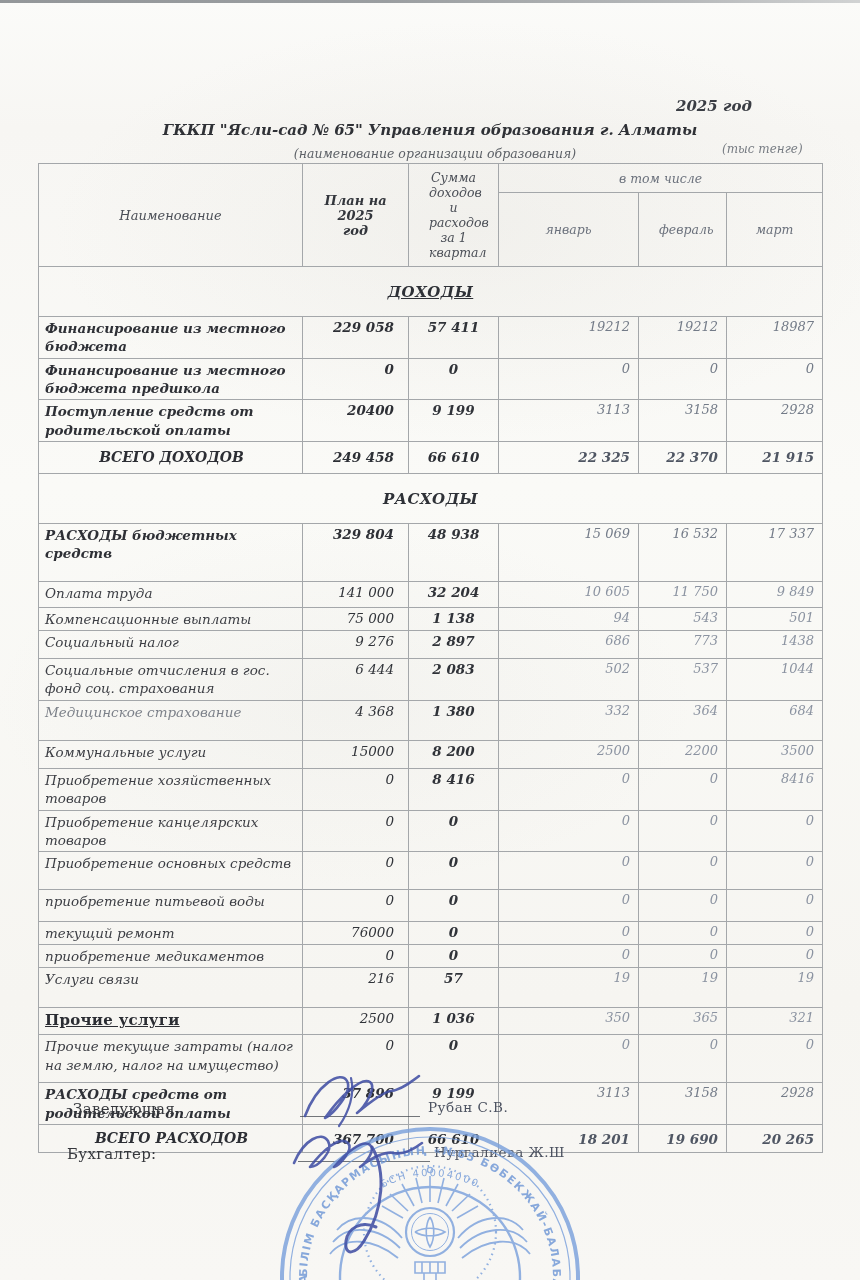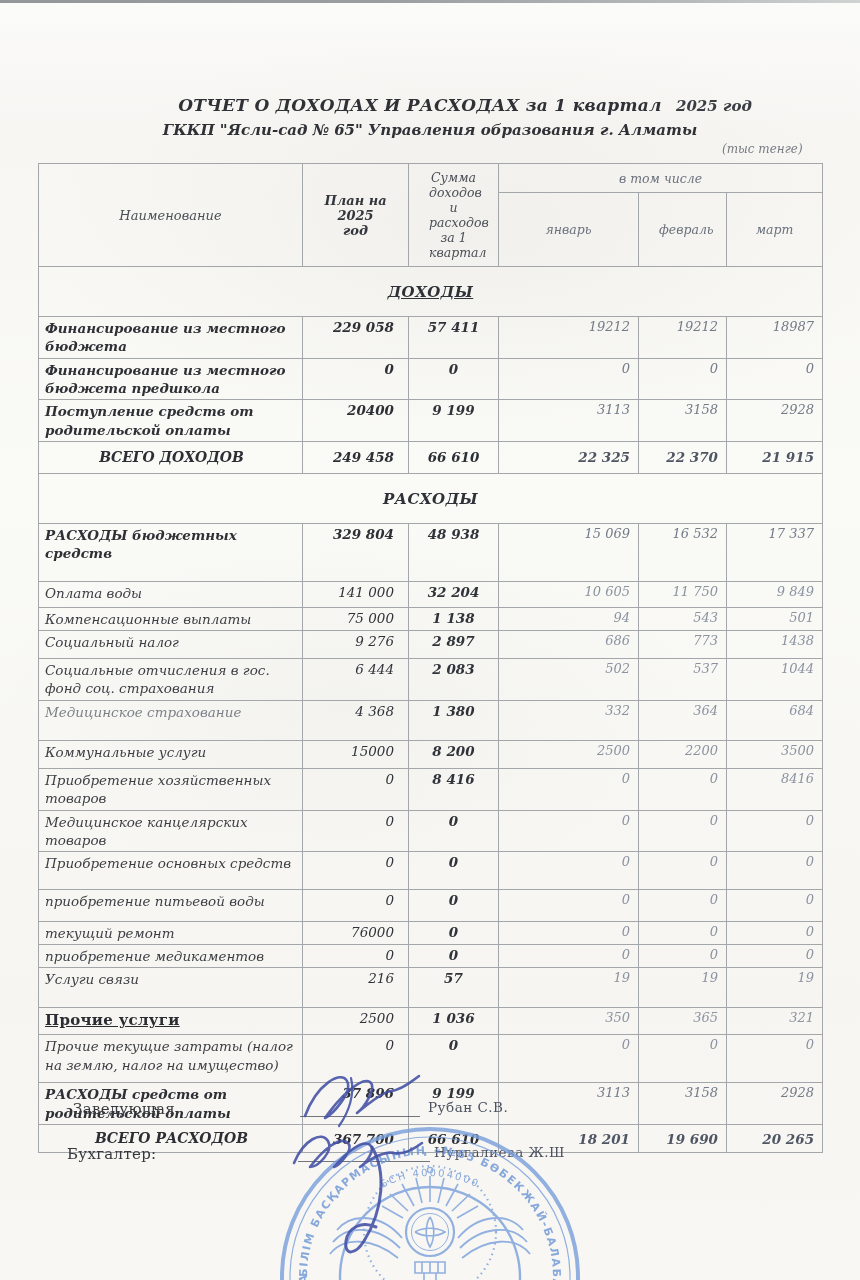--- a/index.html
+++ b/index.html
@@ -45,23 +45,23 @@
   .ink{stroke:#4250a4;fill:none;stroke-linecap:round;stroke-linejoin:round;opacity:.88;}
   .st{stroke:#7ba1dc;fill:none;}
   .st-txt{fill:#6f97d6;font-family:"DejaVu Sans","Liberation Sans",sans-serif;}
 </style>
 </head>
 <body>
 
 <div class="page">
   <div class="scan-edge"></div>
 
-  <div class="hdr t1">ОТЧЕТ О ДОХОДАХ И РАСХОДАХ за 1 квартал</div>
   <div class="hdr t-year">2025  год</div>
   <div class="hdr t2">ГККП "Ясли-сад № 65" Управления образования г. Алматы</div>
+  <div class="hdr t3">(наименование организации образования)</div>
   <div class="hdr t-units">(тыс тенге)</div>
 
   <table class="report">
     <colgroup>
       <col style="width:264px">
         <col style="width:106px">
         <col style="width:90px">
       <col style="width:140px">
         <col style="width:88px">
         <col style="width:96px">
@@ -120,21 +120,21 @@
         </tr>
         <tr class="emph " style="height: 58px;">
           <td class="c-name"><span>РАСХОДЫ бюджетных средств</span></td>
           <td class="c-plan">329 804</td>
           <td class="c-sum">48 938</td>
           <td class="c-mon">15 069</td>
           <td class="c-mon">16 532</td>
           <td class="c-mon">17 337</td>
         </tr>
         <tr class="" style="height: 26px;">
-          <td class="c-name"><span>Оплата воды</span></td>
+          <td class="c-name"><span>Оплата труда</span></td>
           <td class="c-plan">141 000</td>
           <td class="c-sum">32 204</td>
           <td class="c-mon">10 605</td>
           <td class="c-mon">11 750</td>
           <td class="c-mon">9 849</td>
         </tr>
         <tr class="" style="height: 22px;">
           <td class="c-name"><span>Компенсационные выплаты</span></td>
           <td class="c-plan">75 000</td>
           <td class="c-sum">1 138</td>
@@ -176,21 +176,21 @@
         </tr>
         <tr class="" style="height: 40px;">
           <td class="c-name"><span>Приобретение хозяйственных товаров</span></td>
           <td class="c-plan">0</td>
           <td class="c-sum">8 416</td>
           <td class="c-mon">0</td>
           <td class="c-mon">0</td>
           <td class="c-mon">8416</td>
         </tr>
         <tr class="" style="height: 40px;">
-          <td class="c-name"><span>Медицинское канцелярских товаров</span></td>
+          <td class="c-name"><span>Приобретение канцелярских товаров</span></td>
           <td class="c-plan">0</td>
           <td class="c-sum">0</td>
           <td class="c-mon">0</td>
           <td class="c-mon">0</td>
           <td class="c-mon">0</td>
         </tr>
         <tr class="" style="height: 38px;">
           <td class="c-name"><span>Приобретение основных средств</span></td>
           <td class="c-plan">0</td>
           <td class="c-sum">0</td>

